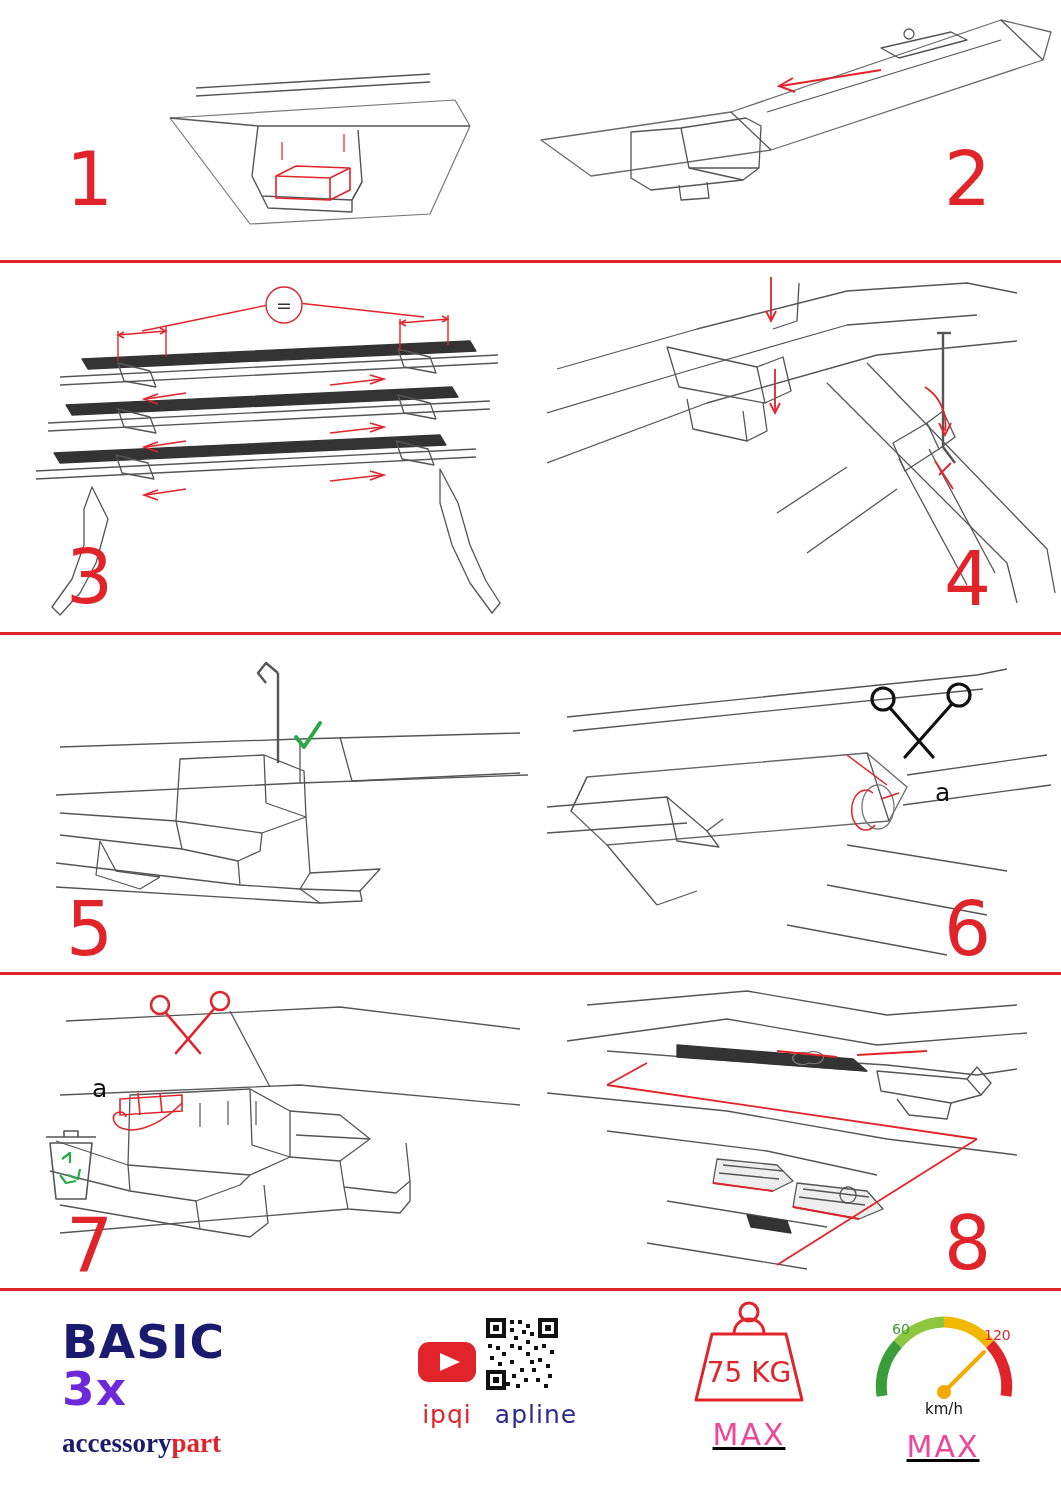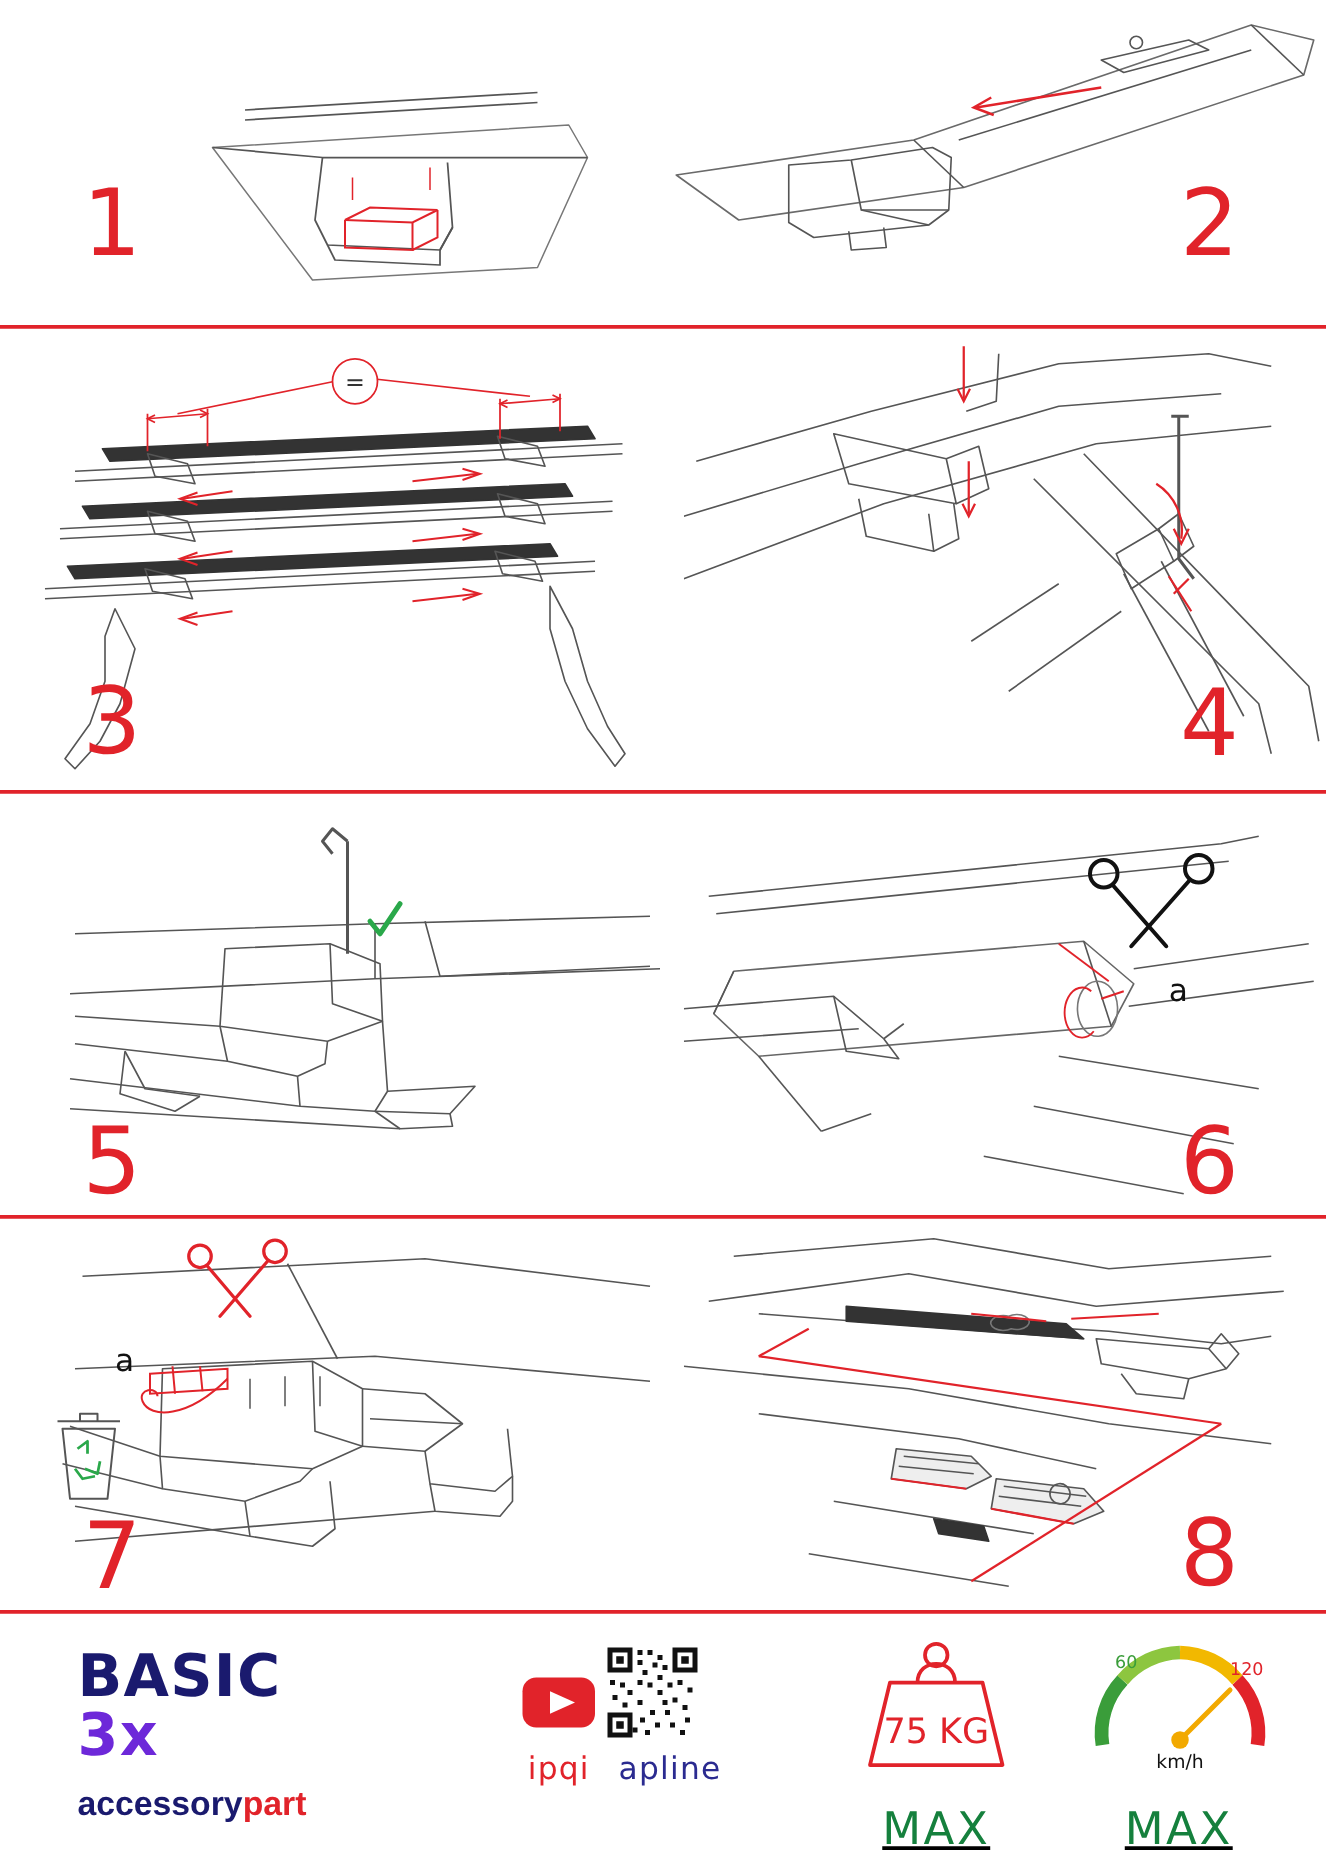--- a/index.html
+++ b/index.html
@@ -63,21 +63,21 @@
     font-size: 47px;
     color: #1a1a6e;
     letter-spacing: 1px;
     line-height: 1;
   }
   .brand-basic .x {
     color: #6d28d9;
   }
   .brand-accessory {
     margin-top: 18px;
-    font-family: Liberation Sans, sans-serif;
+    font-family: Liberation Serif, serif;
     font-weight: bold;
     font-size: 27px;
     color: #1a1a6e;
     letter-spacing: 0px;
     line-height: 1;
   }
   .brand-accessory .part { color: #e1232a; }
 
   .logo-item {
     position: absolute;
@@ -95,24 +95,24 @@
   .cap-apline { color: #2b2b90; text-align: center; }
   .cap-apline .line { color: #2b2b90; }
 
   .max-item {
     position: absolute;
     text-align: center;
     text-decoration: underline;
   }
   .max-label {
     font-family: "DejaVu Sans", sans-serif;
-    font-size: 36px;
-    color: #15803d;
+    font-size: 30px;
+    color: #ec4899;
     letter-spacing: 2px;
-    margin-top: 23px;
+    margin-top: 9px;
   }
   .weight-text {
     font-family: "DejaVu Sans", sans-serif;
     font-size: 28px;
     fill: #e1232a;
   }
 </style>
 </head>
 <body>
 
@@ -493,21 +493,21 @@
           <rect x="72" y="58" width="4" height="4"></rect>
             <rect x="68" y="68" width="4" height="4"></rect>
             <rect x="40" y="68" width="4" height="4"></rect>
           <rect x="54" y="44" width="4" height="4"></rect>
             <rect x="30" y="66" width="4" height="4"></rect>
         </g>
       </svg>
       <div class="logo-caption cap-apline"><span>ap</span><span class="line">line</span></div>
     </div>
 
-    <div class="max-item" style="left:664px;top:12px;width:170px;">
+    <div class="max-item" style="left:664px;top:0;width:170px;">
       <svg width="170" height="118" viewBox="0 0 170 118">
         <g fill="none" stroke="#e1232a" stroke-width="3" stroke-linejoin="round">
           <path d="M48 44 L122 44 L138 110 L32 110 Z"></path>
           <path d="M70 44 C70 24 100 24 100 44"></path>
           <circle cx="85" cy="22" r="9"></circle>
         </g>
         <text x="85" y="92" text-anchor="middle" class="weight-text">75 KG</text>
       </svg>
       <div class="max-label">MAX</div>
     </div>

